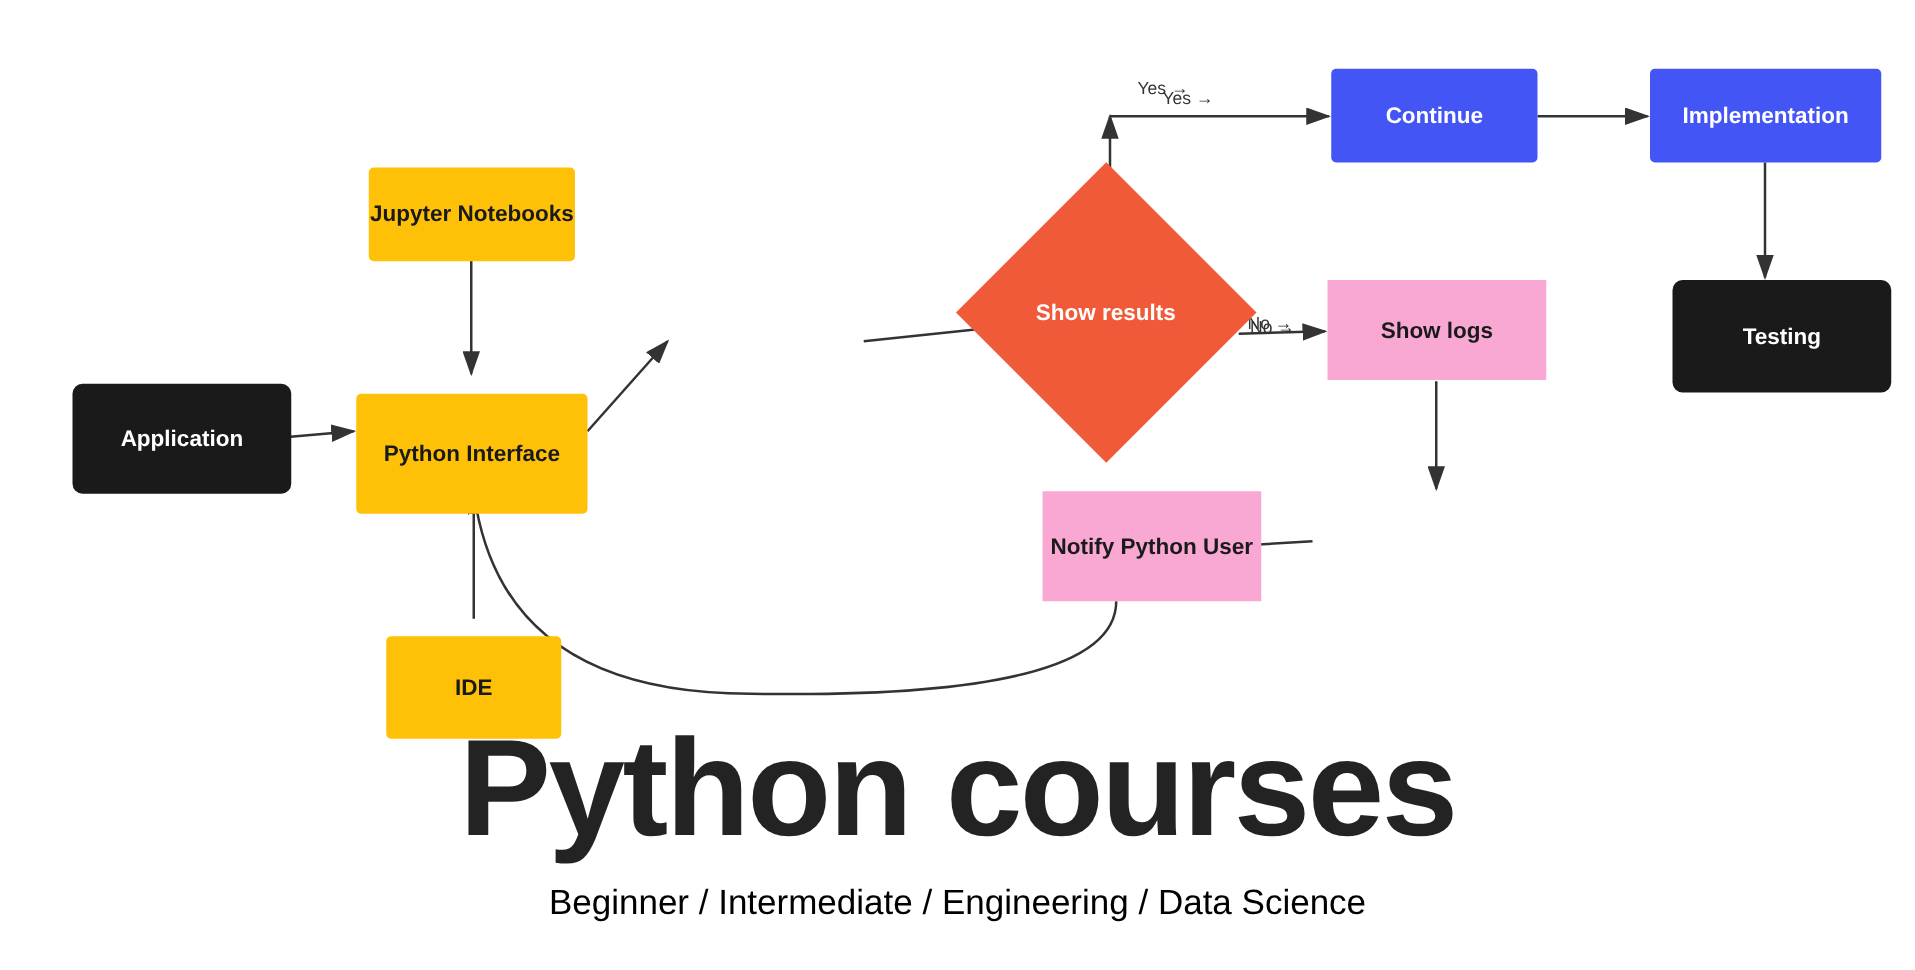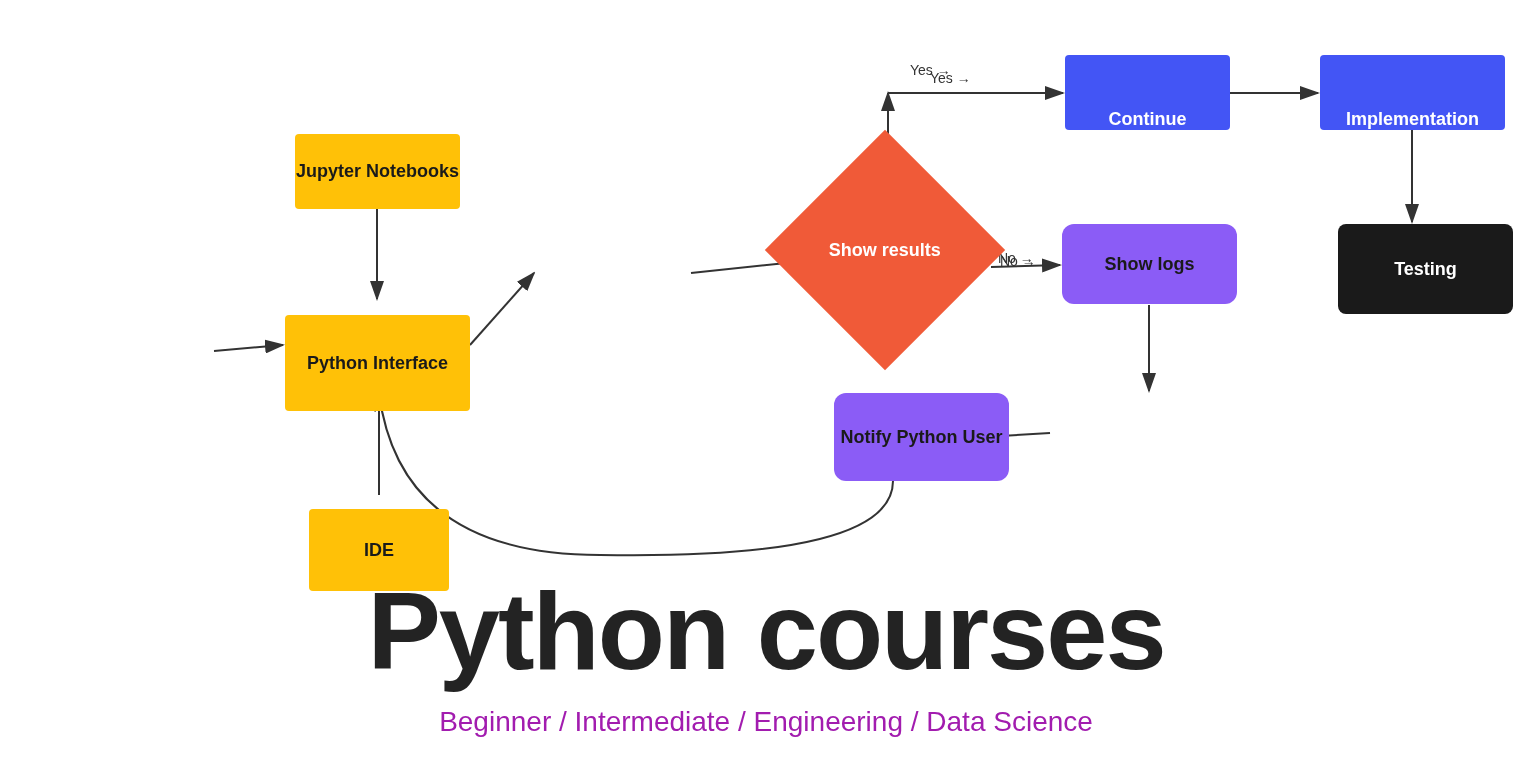--- a/index.html
+++ b/index.html
@@ -41,27 +41,26 @@
       background: #FFC107;
       color: #1a1a1a;
       border-radius: 4px;
       margin-top: 14px;
     }
 
     .node-blue {
       background: #4355F5;
       color: #fff;
       border-radius: 4px;
-      align-items: flex-end;
     }
 
     .node-pink {
-      background: #8b5cf6;
+      background: #f9a8d4;
       color: #1a1a1a;
-      border-radius: 12px;
+      border-radius: 0;
     }
 
     .node-diamond {
       background: #F05A38;
       color: #fff;
       transform: rotate(45deg);
     }
 
     .node-diamond .node-label {
       transform: rotate(-45deg);
@@ -102,21 +101,21 @@
     }
 
     .bottom-subtitle {
       position: absolute;
       bottom: 38px;
       left: 0;
       width: 1532px;
       text-align: center;
       font-size: 28px;
       font-weight: 400;
-      color: #a21caf;
+      color: #000000;
     }
 
     .arrow-label {
       position: absolute;
       font-size: 14px;
       color: #333;
     }
   </style>
 </head>
 <body>
@@ -156,20 +155,23 @@
     <path d="M 893 481 Q 893 560 600 555 Q 400 555 379 393" class="arrow-line"></path>
 
   </svg>
 
   <div class="arrow-label" style="left: 930px; top: 70px;">Yes →</div>
   <div class="arrow-label" style="left: 1000px; top: 253px;">No →</div>
 
   <span style="position:absolute; left:910px; top:62px; font-size:14px; color:#333;">Yes →</span>
   <span style="position:absolute; left:998px; top:250px; font-size:14px; color:#333;">No →</span>
 
+  <div class="node node-black" style="left:39px; top:307px; width:175px; height:88px;">
+    <span>Application</span>
+  </div>
 
   <div class="node node-yellow" style="left:285px; top:301px; width:185px; height:96px;">
     <span>Python Interface</span>
   </div>
 
   <div class="node node-yellow" style="left:295px; top:120px; width:165px; height:75px;">
     <span>Jupyter Notebooks</span>
   </div>
 
   <div class="node node-yellow" style="left:309px; top:495px; width:140px; height:82px;">

